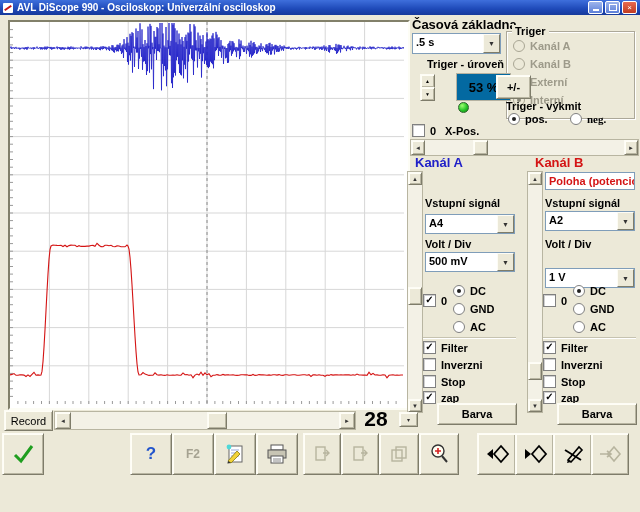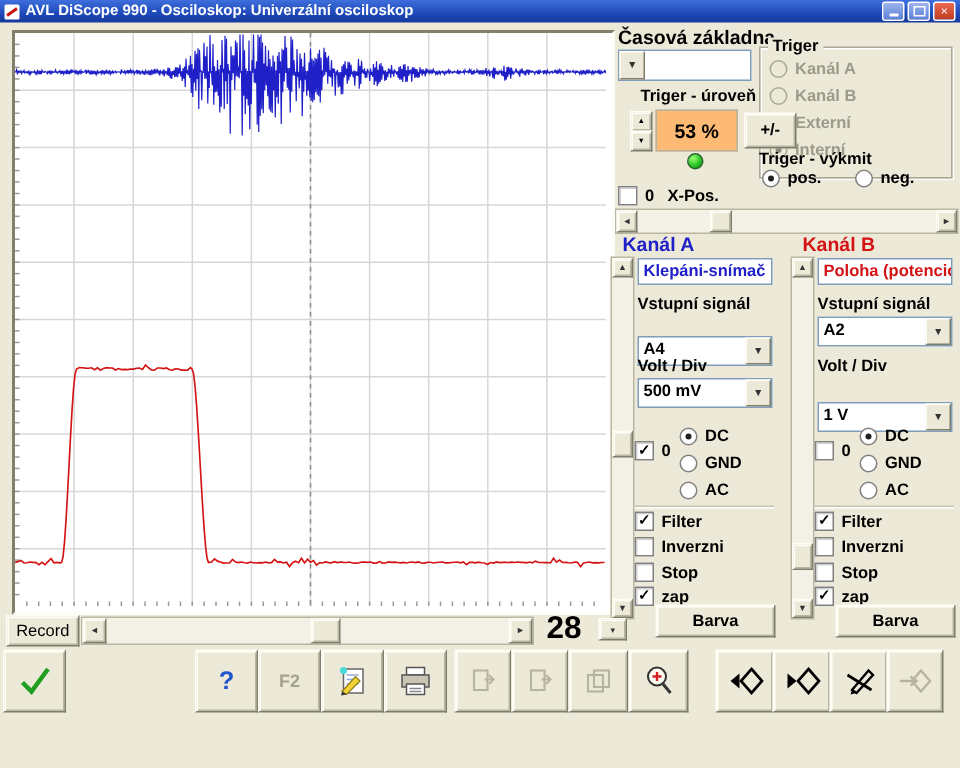--- a/index.html
+++ b/index.html
@@ -195,20 +195,21 @@
         <line x1="378.2" y1="379" x2="378.2" y2="382" stroke="#9a9a9a" stroke-width="1"></line>
         <line x1="0" y1="374.4" x2="3" y2="374.4" stroke="#9a9a9a" stroke-width="1"></line>
         <line x1="386.1" y1="379" x2="386.1" y2="382" stroke="#9a9a9a" stroke-width="1"></line>
         <polyline points="0,26.0 0.5,26.0 1,24.5 1.5,26.9 2,25.4 2.5,26.4 3,25.5 3.5,26.2 4,25.3 4.5,27.0 5,25.8 5.5,26.1 6,24.9 6.5,26.6 7,25.9 7.5,26.4 8,25.7 8.5,26.6 9,25.7 9.5,27.5 10,25.8 10.5,27.3 11,25.9 11.5,26.1 12,25.9 12.5,26.3 13,25.4 13.5,27.1 14,26.0 14.5,27.4 15,25.3 15.5,26.8 16,25.1 16.5,27.5 17,25.2 17.5,27.4 18,24.8 18.5,26.0 19,25.9 19.5,26.3 20,25.6 20.5,26.0 21,26.0 21.5,27.1 22,25.6 22.5,26.4 23,25.5 23.5,27.5 24,25.1 24.5,26.9 25,25.7 25.5,26.3 26,25.9 26.5,26.1 27,24.6 27.5,26.3 28,25.9 28.5,26.8 29,25.7 29.5,26.0 30,25.1 30.5,27.4 31,25.3 31.5,27.2 32,25.1 32.5,27.4 33,25.9 33.5,26.6 34,25.2 34.5,27.4 35,24.5 35.5,27.2 36,25.3 36.5,27.5 37,24.5 37.5,26.7 38,24.8 38.5,26.0 39,25.4 39.5,26.3 40,25.0 40.5,26.7 41,24.9 41.5,27.6 42,25.3 42.5,27.2 43,25.5 43.5,26.8 44,25.0 44.5,26.7 45,25.7 45.5,26.2 46,26.0 46.5,26.0 47,24.5 47.5,27.2 48,25.2 48.5,26.0 49,25.2 49.5,26.8 50,25.0 50.5,27.6 51,25.8 51.5,27.6 52,25.1 52.5,27.2 53,25.2 53.5,27.3 54,25.9 54.5,27.6 55,25.4 55.5,26.7 56,25.9 56.5,26.4 57,25.8 57.5,27.2 58,24.7 58.5,27.1 59,25.1 59.5,27.7 60,25.2 60.5,27.1 61,24.4 61.5,26.6 62,25.8 62.5,26.8 63,24.8 63.5,27.4 64,25.9 64.5,26.7 65,25.4 65.5,26.7 66,25.9 66.5,26.2 67,25.5 67.5,26.6 68,25.9 68.5,26.0 69,25.9 69.5,26.0 70,25.9 70.5,27.5 71,24.3 71.5,26.0 72,25.9 72.5,26.5 73,25.4 73.5,27.1 74,25.6 74.5,26.4 75,24.7 75.5,27.1 76,24.7 76.5,26.7 77,24.7 77.5,26.5 78,25.2 78.5,26.3 79,25.3 79.5,27.3 80,26.0 80.5,26.2 81,24.6 81.5,27.5 82,24.7 82.5,26.6 83,25.6 83.5,27.8 84,25.8 84.5,26.4 85,25.4 85.5,27.6 86,25.5 86.5,28.0 87,25.2 87.5,26.6 88,25.6 88.5,26.9 89,25.7 89.5,27.9 90,25.1 90.5,28.2 91,24.4 91.5,26.8 92,25.4 92.5,27.4 93,24.0 93.5,27.0 94,24.8 94.5,26.2 95,24.7 95.5,26.6 96,24.9 96.5,28.2 97,25.4 97.5,26.5 98,25.9 98.5,27.7 99,24.3 99.5,29.0 100,25.5 100.5,26.5 101,25.9 101.5,28.2 102,23.1 102.5,28.7 103,23.4 103.5,30.1 104,25.6 104.5,30.6 105,25.4 105.5,28.0 106,24.9 106.5,29.4 107,22.8 107.5,29.1 108,22.7 108.5,29.4 109,23.3 109.5,27.1 110,21.1 110.5,28.9 111,25.6 111.5,32.0 112,23.5 112.5,30.5 113,22.4 113.5,36.0 114,17.1 114.5,26.8 115,25.7 115.5,28.2 116,21.6 116.5,30.0 117,15.1 117.5,40.0 118,20.7 118.5,42.6 119,23.8 119.5,33.2 120,11.8 120.5,38.5 121,13.9 121.5,30.7 122,10.2 122.5,50.6 123,11.1 123.5,26.0 124,24.6 124.5,44.9 125,25.3 125.5,26.7 126,6.5 126.5,30.5 127,15.5 127.5,30.5 128,9.0 128.5,47.0 129,25.7 129.5,36.6 130,1.3 130.5,26.9 131,25.3 131.5,34.8 132,7.4 132.5,47.8 133,22.2 133.5,39.5 134,25.1 134.5,39.1 135,18.0 135.5,41.9 136,24.1 136.5,53.0 137,21.3 137.5,49.1 138,4.6 138.5,26.3 139,23.8 139.5,50.7 140,1.9 140.5,32.1 141,3.9 141.5,47.3 142,20.7 142.5,27.2 143,25.0 143.5,67.1 144,9.0 144.5,31.5 145,14.9 145.5,26.8 146,14.8 146.5,38.0 147,5.0 147.5,28.9 148,6.3 148.5,29.1 149,22.3 149.5,30.2 150,1.0 150.5,26.2 151,25.8 151.5,68.3 152,1.0 152.5,41.8 153,11.5 153.5,54.2 154,23.6 154.5,44.0 155,25.3 155.5,48.4 156,5.0 156.5,64.2 157,25.4 157.5,47.3 158,18.2 158.5,26.7 159,1.0 159.5,33.1 160,23.9 160.5,33.5 161,18.9 161.5,61.2 162,1.0 162.5,66.0 163,2.7 163.5,55.3 164,1.0 164.5,50.8 165,6.3 165.5,53.5 166,20.3 166.5,38.2 167,8.5 167.5,34.8 168,22.2 168.5,42.1 169,11.5 169.5,51.0 170,17.4 170.5,52.5 171,22.4 171.5,53.4 172,15.0 172.5,38.3 173,19.0 173.5,56.3 174,24.8 174.5,42.6 175,15.1 175.5,47.1 176,12.7 176.5,26.8 177,18.9 177.5,60.6 178,10.5 178.5,39.5 179,11.3 179.5,32.4 180,2.0 180.5,26.6 181,9.7 181.5,36.5 182,23.4 182.5,37.9 183,23.4 183.5,53.0 184,2.3 184.5,39.2 185,4.4 185.5,28.3 186,18.2 186.5,28.4 187,25.8 187.5,45.5 188,10.6 188.5,29.3 189,26.0 189.5,37.0 190,13.6 190.5,31.7 191,17.1 191.5,55.5 192,22.4 192.5,39.1 193,13.1 193.5,31.2 194,25.3 194.5,41.9 195,25.1 195.5,38.5 196,19.5 196.5,42.8 197,10.4 197.5,45.1 198,17.0 198.5,46.1 199,18.3 199.5,44.7 200,16.5 200.5,39.5 201,17.1 201.5,41.1 202,13.6 202.5,42.2 203,11.2 203.5,46.3 204,16.4 204.5,38.2 205,25.0 205.5,29.1 206,9.9 206.5,28.1 207,12.6 207.5,26.2 208,16.3 208.5,33.9 209,15.2 209.5,28.9 210,24.9 210.5,29.7 211,18.1 211.5,35.8 212,23.6 212.5,26.6 213,23.8 213.5,41.9 214,25.6 214.5,27.0 215,24.5 215.5,36.3 216,26.0 216.5,35.6 217,26.0 217.5,41.0 218,22.0 218.5,40.6 219,20.9 219.5,29.6 220,18.9 220.5,28.1 221,23.7 221.5,33.8 222,19.1 222.5,31.6 223,19.5 223.5,29.3 224,21.2 224.5,27.7 225,25.8 225.5,29.5 226,24.9 226.5,35.1 227,25.4 227.5,28.5 228,25.7 228.5,28.6 229,17.3 229.5,37.1 230,21.8 230.5,34.2 231,18.5 231.5,26.0 232,25.2 232.5,27.2 233,23.6 233.5,29.9 234,25.5 234.5,29.8 235,24.0 235.5,26.0 236,26.0 236.5,31.9 237,23.7 237.5,27.9 238,25.9 238.5,29.2 239,20.7 239.5,34.7 240,23.0 240.5,32.3 241,18.8 241.5,35.5 242,24.6 242.5,33.8 243,20.9 243.5,32.6 244,20.0 244.5,31.2 245,22.2 245.5,27.6 246,25.0 246.5,31.9 247,24.8 247.5,31.3 248,25.9 248.5,29.4 249,23.5 249.5,26.9 250,24.3 250.5,30.0 251,21.3 251.5,27.2 252,26.0 252.5,29.1 253,24.2 253.5,26.1 254,25.9 254.5,27.8 255,25.6 255.5,30.0 256,22.5 256.5,31.2 257,22.2 257.5,31.1 258,24.0 258.5,32.7 259,21.1 259.5,28.9 260,20.8 260.5,32.6 261,24.9 261.5,32.4 262,22.1 262.5,28.5 263,24.7 263.5,27.1 264,24.2 264.5,32.4 265,22.9 265.5,27.3 266,22.9 266.5,29.9 267,23.8 267.5,29.5 268,24.0 268.5,29.9 269,25.9 269.5,29.4 270,22.9 270.5,26.3 271,25.2 271.5,28.5 272,24.0 272.5,27.3 273,25.2 273.5,28.9 274,23.5 274.5,26.2 275,24.8 275.5,26.3 276,25.1 276.5,26.8 277,25.2 277.5,26.6 278,24.9 278.5,27.0 279,24.6 279.5,26.1 280,25.8 280.5,27.5 281,26.0 281.5,27.4 282,25.7 282.5,26.9 283,25.7 283.5,27.3 284,25.8 284.5,26.1 285,25.5 285.5,26.8 286,25.9 286.5,27.6 287,26.0 287.5,26.8 288,25.4 288.5,26.1 289,24.8 289.5,27.5 290,25.1 290.5,26.0 291,25.9 291.5,26.7 292,25.8 292.5,26.3 293,25.5 293.5,26.1 294,25.9 294.5,26.5 295,25.1 295.5,27.5 296,25.1 296.5,26.9 297,25.5 297.5,26.3 298,26.0 298.5,26.3 299,25.3 299.5,26.8 300,24.6 300.5,26.0 301,25.8 301.5,26.0 302,25.4 302.5,27.0 303,24.5 303.5,26.0 304,24.8 304.5,27.7 305,25.5 305.5,27.6 306,24.6 306.5,26.6 307,26.0 307.5,26.2 308,24.5 308.5,26.1 309,25.5 309.5,27.6 310,24.8 310.5,26.7 311,25.1 311.5,27.8 312,24.5 312.5,27.6 313,25.6 313.5,26.3 314,23.4 314.5,28.6 315,25.3 315.5,27.3 316,24.4 316.5,29.0 317,25.9 317.5,26.1 318,25.5 318.5,29.8 319,23.1 319.5,30.6 320,23.2 320.5,27.6 321,25.2 321.5,27.2 322,25.9 322.5,27.8 323,25.6 323.5,26.2 324,25.1 324.5,28.2 325,25.4 325.5,28.9 326,21.9 326.5,31.8 327,25.9 327.5,31.1 328,22.7 328.5,29.3 329,22.6 329.5,27.6 330,23.2 330.5,30.5 331,23.1 331.5,27.0 332,25.8 332.5,27.2 333,26.0 333.5,26.0 334,23.8 334.5,26.1 335,25.7 335.5,27.0 336,25.7 336.5,29.1 337,24.4 337.5,26.7 338,23.6 338.5,26.5 339,25.7 339.5,27.2 340,25.2 340.5,28.3 341,24.5 341.5,26.0 342,24.4 342.5,28.0 343,24.6 343.5,26.0 344,25.4 344.5,26.2 345,25.4 345.5,26.0 346,25.9 346.5,27.4 347,25.9 347.5,26.1 348,25.3 348.5,27.4 349,25.5 349.5,27.4 350,24.5 350.5,26.3 351,26.0 351.5,26.0 352,25.5 352.5,27.5 353,24.7 353.5,26.5 354,25.4 354.5,27.0 355,24.9 355.5,26.4 356,26.0 356.5,26.9 357,25.9 357.5,26.1 358,25.5 358.5,26.7 359,26.0 359.5,26.2 360,24.4 360.5,26.7 361,24.9 361.5,27.3 362,25.1 362.5,26.4 363,24.7 363.5,26.5 364,24.9 364.5,26.4 365,26.0 365.5,27.2 366,25.9 366.5,26.1 367,25.8 367.5,26.2 368,24.8 368.5,26.0 369,25.4 369.5,26.3 370,25.3 370.5,26.1 371,26.0 371.5,26.0 372,25.0 372.5,26.2 373,25.8 373.5,26.9 374,25.3 374.5,26.2 375,25.5 375.5,26.4 376,25.9 376.5,27.4 377,25.7 377.5,27.1 378,25.5 378.5,26.9 379,24.7 379.5,27.3 380,25.7 380.5,27.1 381,25.3 381.5,26.9 382,24.4 382.5,27.1 383,25.2 383.5,26.4 384,26.0 384.5,27.2 385,24.7 385.5,27.2 386,25.8 386.5,26.7 387,25.4 387.5,26.2 388,25.7 388.5,26.4 389,24.5 389.5,27.4 390,25.3 390.5,27.0 391,25.6 391.5,26.7 392,26.0 392.5,26.1 393,25.1 393.5,26.3 394,25.3 394.5,27.0 " fill="none" stroke="#2020c8" stroke-width="0.8"></polyline>
         <polyline points="0,352.9 2,352.4 4,351.6 6,353.3 8,353.2 10,352.7 12,352.9 14,353.1 16,354.5 18,352.9 20,354.5 22,352.4 24,350.3 26,353.2 28,352.9 30,353.2 31,353.0 32,349.4 33,339.6 34,325.1 35,307.6 36,288.5 37,269.4 38,251.9 39,237.4 40,227.6 41,224.0 43,223.0 45,223.2 47,223.4 49,223.5 51,223.2 53,224.5 55,223.2 57,224.8 59,223.6 61,223.1 63,223.3 65,223.3 67,224.7 69,223.7 71,224.4 73,224.3 75,224.4 77,224.1 79,224.1 81,223.5 83,223.4 85,224.3 87,221.3 89,223.2 91,224.6 93,224.8 95,223.3 97,223.3 99,223.7 101,223.3 103,224.5 105,224.7 107,223.9 109,224.0 111,224.7 113,224.7 115,224.8 117,223.1 118,224.0 119,227.0 120,235.2 121,247.6 122,262.8 123,279.7 124,297.3 125,314.2 126,329.4 127,341.8 128,350.0 129,353.0 131,352.7 133,350.6 135,352.1 137,352.7 139,353.4 141,353.3 143,353.3 145,350.9 147,352.7 149,353.1 151,352.7 153,353.2 155,353.4 157,352.7 159,353.2 161,353.3 163,353.1 165,353.2 167,352.7 169,353.2 171,353.1 173,350.9 175,352.7 177,352.6 179,353.3 181,352.8 183,355.7 185,353.1 187,352.1 189,353.1 191,350.2 193,353.3 195,350.8 197,352.8 199,351.7 201,354.7 203,353.2 205,353.3 207,352.6 209,353.1 211,353.2 213,352.4 215,353.1 217,352.7 219,352.9 221,353.0 223,352.7 225,353.3 227,353.4 229,353.3 231,352.7 233,352.7 235,352.9 237,352.7 239,353.4 241,353.4 243,352.4 245,353.4 247,353.3 249,352.6 251,352.9 253,352.8 255,353.0 257,353.2 259,352.9 261,353.3 263,352.8 265,352.7 267,353.1 269,352.6 271,353.3 273,353.4 275,352.8 277,352.8 279,353.3 281,353.0 283,352.8 285,352.7 287,353.2 289,353.2 291,353.0 293,352.8 295,352.7 297,353.2 299,352.6 301,354.5 303,352.9 305,352.9 307,353.2 309,352.8 311,353.2 313,353.3 315,354.3 317,353.0 319,353.4 321,352.6 323,353.1 325,352.9 327,352.9 329,353.0 331,352.8 333,353.0 335,352.7 337,352.9 339,352.9 341,353.2 343,352.7 345,353.2 347,352.1 349,353.0 351,353.0 353,353.1 355,353.0 357,353.3 359,350.2 361,352.8 363,351.4 365,353.0 367,352.9 369,353.2 371,353.3 373,352.7 375,352.9 377,355.8 379,353.3 381,353.0 383,352.7 385,353.2 387,353.1 389,353.2 391,353.0 393,353.0" fill="none" stroke="#d41414" stroke-width="1.1"></polyline>
       </svg>
   </div>
 
   <div class="abs h13" style="left:412px;top:17px;">Časová základna</div>
   <div class="abs combo" style="left:412px;top:33px;width:87px;height:19px;">
+    <span class="val">.5 s</span>
     <span class="drop">▼</span>
   </div>
 
   <div class="abs gbox dis" style="left:506px;top:31px;width:127px;height:86px;">
     <span class="legend lbl" style="color:#000;">Triger</span>
     <div class="ctlrow abs" style="left:6px;top:8px;">
       <span class="rb"></span>
       <span class="lbl">Kanál A</span>
     </div>
     <div class="ctlrow abs" style="left:6px;top:26px;">
@@ -221,31 +222,31 @@
     </div>
     <div class="ctlrow abs" style="left:6px;top:62px;">
       <span class="rb on"></span>
       <span class="lbl">Interní</span>
     </div>
   </div>
 
   <div class="abs lbl" style="left:412px;top:58px;margin-left:15px;">Triger - úroveň</div>
   <div class="abs raised btn" style="left:420px;top:74px;width:13px;height:12px;font-size:5px;">▲</div>
   <div class="abs raised btn" style="left:420px;top:87px;width:13px;height:12px;font-size:5px;">▼</div>
-  <div class="abs" style="left:437px;top:73px;width:53px;height:26px;background:#fdba74;border:1px solid #b5b2a1;
+  <div class="abs" style="left:456px;top:73px;width:53px;height:26px;background:#0369a1;border:1px solid #b5b2a1;
        display:flex;align-items:center;justify-content:center;font-size:13px;font-weight:bold;">53 %</div>
   <div class="abs raised btn lbl" style="left:496px;top:75px;width:33px;height:22px;">+/-</div>
   <div class="abs led" style="left:458px;top:102px;"></div>
 
   <div class="abs lbl" style="left:506px;top:100px;">Triger - výkmit</div>
   <div class="ctlrow abs" style="left:508px;top:113px;">
     <span class="rb on"></span>
     <span class="lbl">pos.</span>
   </div>
-  <div class="ctlrow abs" style="left:570px;top:113px;">
+  <div class="ctlrow abs" style="left:570px;top:113px;font-family:Liberation Serif, serif;">
     <span class="rb"></span>
     <span class="lbl">neg.</span>
   </div>
 
   <div class="ctlrow abs" style="left:412px;top:124px;">
     <span class="cb"></span>
     <span class="lbl">0</span>
   </div>
   <div class="abs lbl" style="left:445px;top:125px;">X-Pos.</div>
   <div class="abs sb-track" style="left:410px;top:139px;width:227px;height:15px;">
@@ -253,23 +254,22 @@
     <span class="sb-btn" style="right:0;top:0;width:12px;height:13px;">►</span>
     <span class="sb-thumb" style="left:62px;top:0;width:13px;height:13px;"></span>
   </div>
 
   <div class="abs h13" style="left:415px;top:155px;color:#2020c8;">Kanál A</div>
   <div class="abs sb-track" style="left:407px;top:171px;width:14px;height:240px;">
     <span class="sb-btn" style="left:0;top:0;width:12px;height:11px;">▲</span>
     <span class="sb-btn" style="left:0;bottom:0;width:12px;height:11px;">▼</span>
     <span class="sb-thumb" style="left:0;top:115px;width:12px;height:16px;"></span>
   </div>
-  <div class="abs tfield" style="left:425px;top:172px;width:85px;height:14px;color:#2020c8;">Klepáni-snímač</div>
   <div class="abs lbl" style="left:425px;top:197px;">Vstupní signál</div>
-  <div class="abs combo" style="left:425px;top:224px;width:88px;height:18px;">
+  <div class="abs combo" style="left:425px;top:214px;width:88px;height:18px;">
     <span class="val">A4</span>
     <span class="drop">▼</span>
   </div>
   <div class="abs lbl" style="left:425px;top:238px;">Volt / Div</div>
   <div class="abs combo" style="left:425px;top:252px;width:88px;height:18px;">
     <span class="val">500 mV</span>
     <span class="drop">▼</span>
   </div>
   <div class="ctlrow abs" style="left:423px;top:294px;">
     <span class="cb on"></span>

